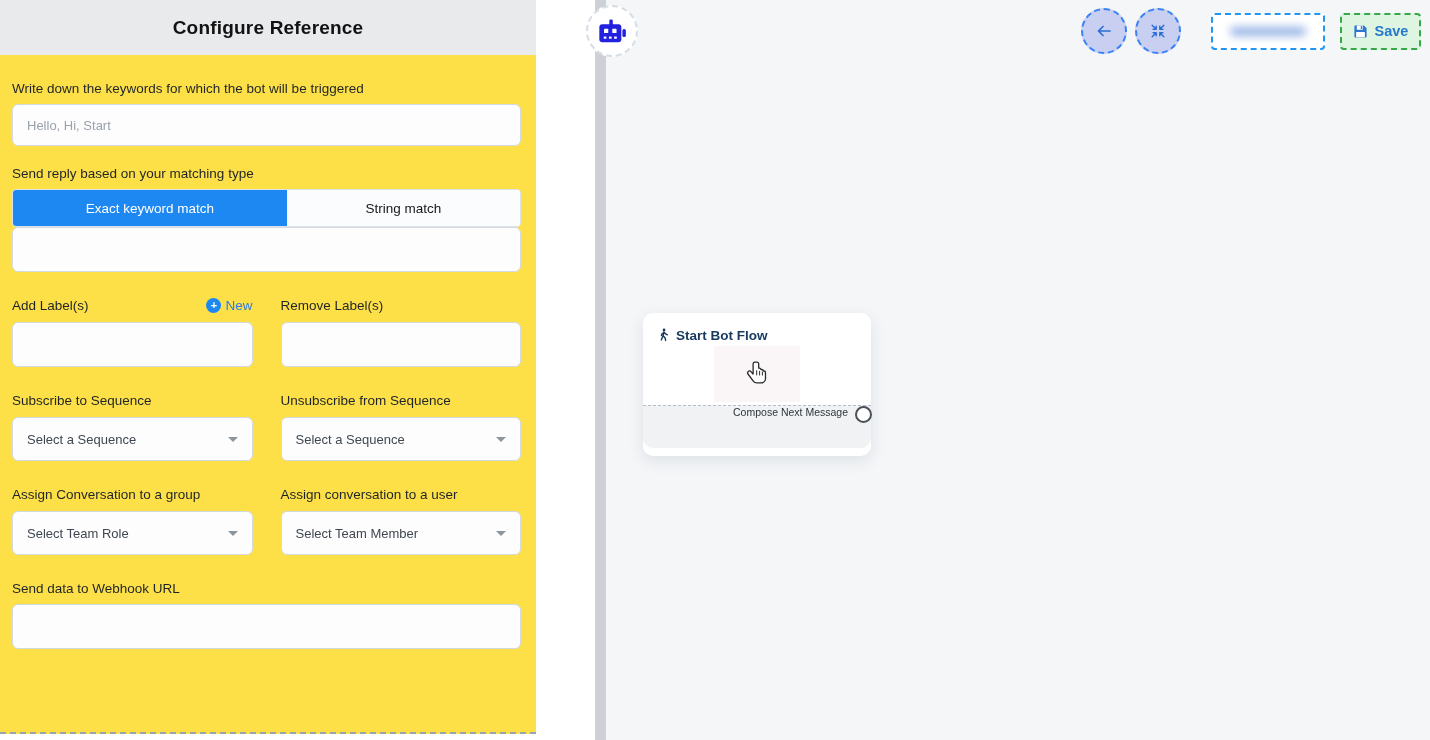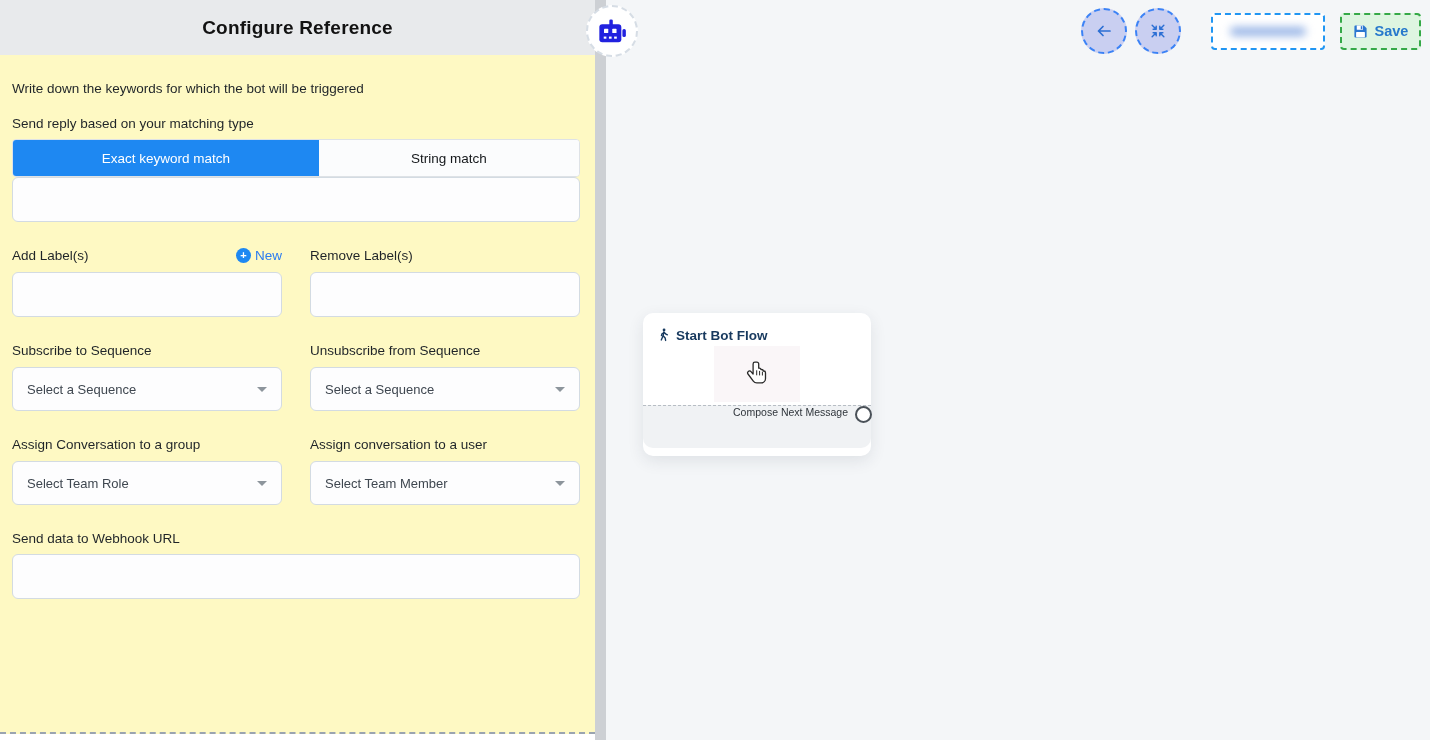--- a/index.html
+++ b/index.html
@@ -1,22 +1,22 @@
 <!DOCTYPE html>
 <html><head>
 <meta charset="utf-8">
 <style>
   * { box-sizing: border-box; margin: 0; padding: 0; }
   html,body { width: 1430px; height: 740px; overflow: hidden; }
   body { font-family: "Liberation Sans", "DejaVu Sans", sans-serif; background: #ffffff; position: relative; }
 
   
   .panel {
-    position: absolute; left: 0; top: 0; width: 595px; height: 734px;
-    background: #fef9c3; border-bottom: 2px dashed #9aa4b0; z-index: 2;
+    position: absolute; left: 0; top: 0; width: 536px; height: 734px;
+    background: #fde047; border-bottom: 2px dashed #9aa4b0; z-index: 2;
   }
   .panel-header {
     height: 55px; background: #e8eaec; display: flex; align-items: center; justify-content: center;
   }
   .panel-title { font-size: 19px; font-weight: 700; color: #121212; letter-spacing: 0.2px; }
   .panel-body { padding: 26px 15px 0 12px; }
 
   .field-label { font-size: 13.5px; color: #1f2428; margin-bottom: 8px; }
   .text-input {
     width: 100%; height: 42px; border: 1px solid #d3dbe2; border-radius: 6px;
@@ -123,20 +123,21 @@
 
 <div class="canvas"></div>
 
 <div class="panel">
   <div class="panel-header">
     <div class="panel-title">Configure Reference</div>
   </div>
   <div class="panel-body">
 
     <div class="field-label">Write down the keywords for which the bot will be triggered</div>
+    <input class="text-input" type="text" placeholder="Hello, Hi, Start" style="">
 
     <div class="field-label mt20">Send reply based on your matching type</div>
     <div class="toggle">
       <button class="toggle-opt active">Exact keyword match</button>
       <button class="toggle-opt inactive">String match</button>
     </div>
 
     <input class="text-input tall" type="text" style="">
 
     <div class="two-col mt24">

